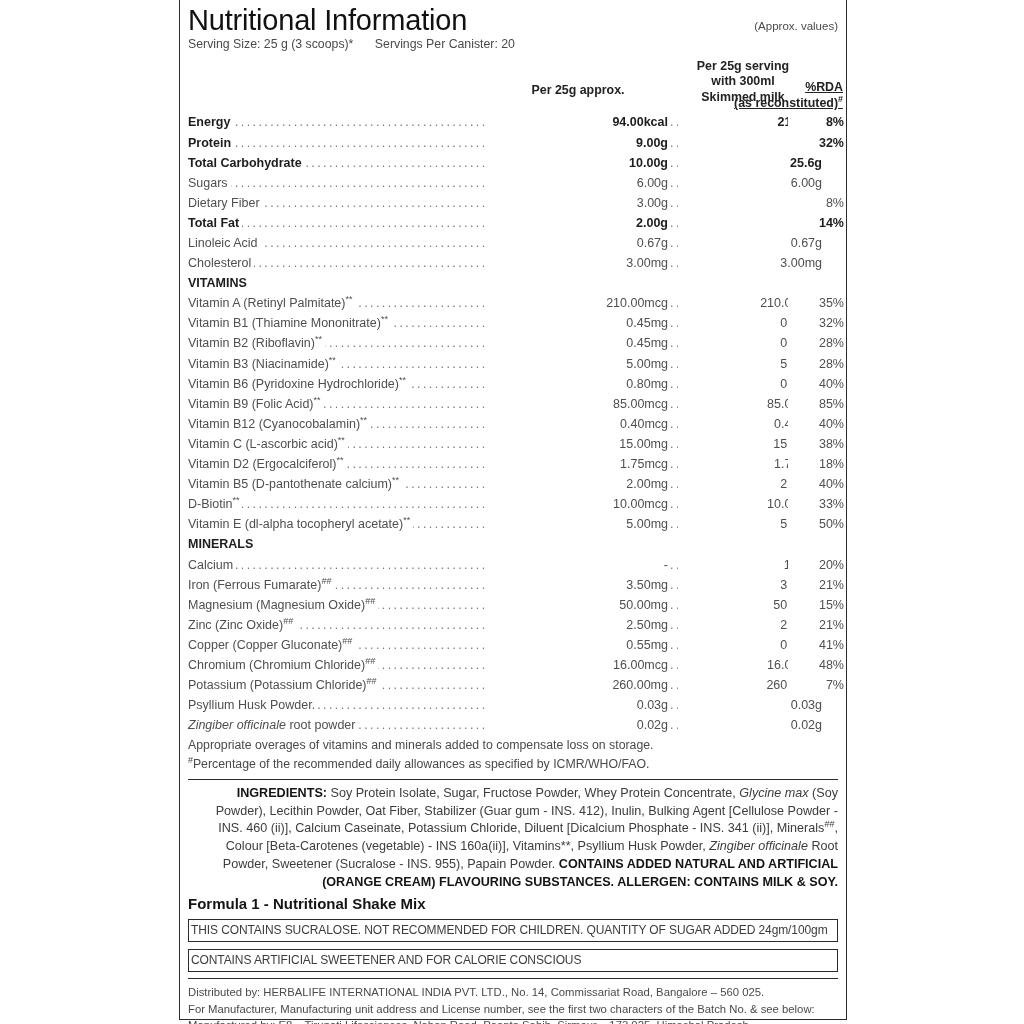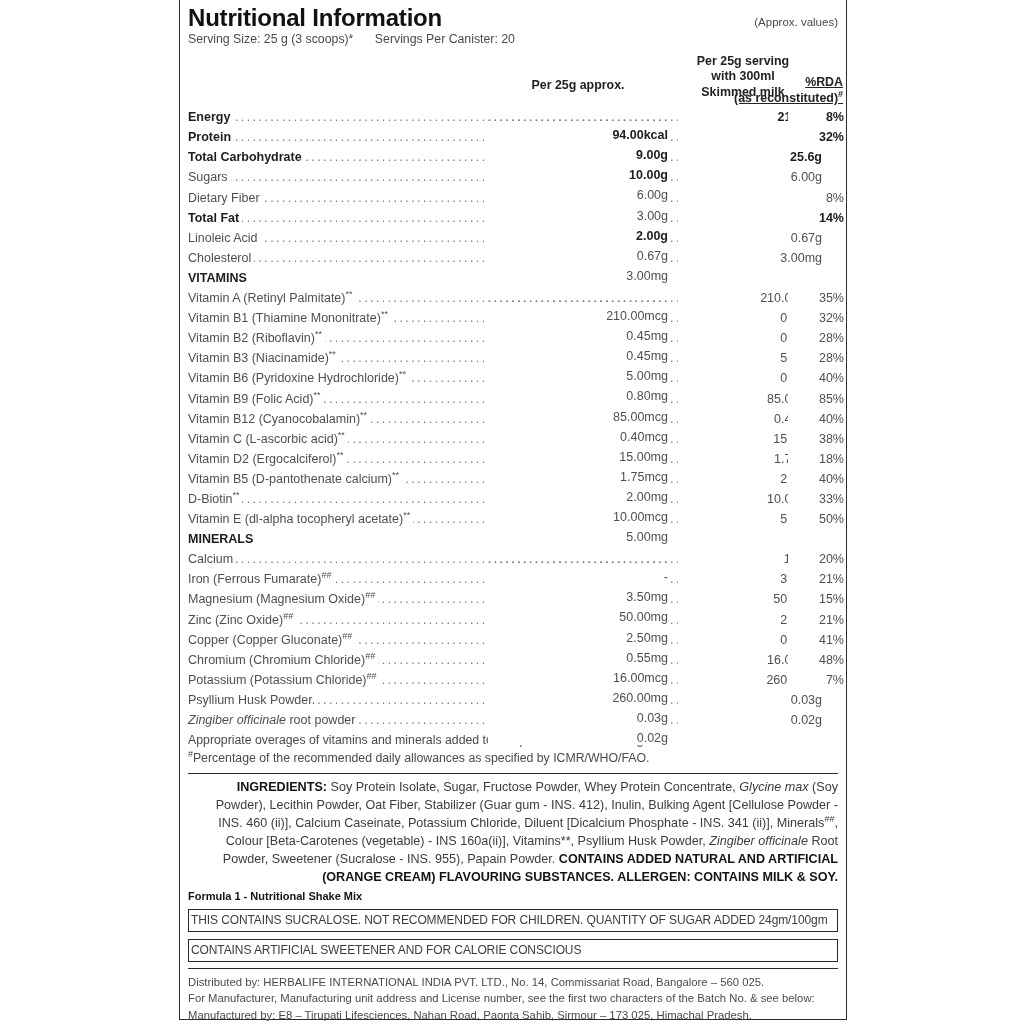--- a/index.html
+++ b/index.html
@@ -40,22 +40,22 @@
     right: 8px;
   }
 
   
   .title-row {
     display: flex;
     align-items: baseline;
     justify-content: space-between;
   }
   .title {
-    font-size: 24px;
-    font-weight: bold;
+    font-size: 29px;
+    font-weight: normal;
     color: #111;
     letter-spacing: -0.2px;
     line-height: 1.05;
   }
   .approx {
     font-size: 11.5px;
     color: #4a4a4a;
   }
   .serving-row {
     margin-top: 2px;
@@ -115,21 +115,21 @@
     left: 0;
     top: 2px;
     background: #fff;
     padding-right: 3px;
     z-index: 2;
   }
   .nrow .v1 {
     position: absolute;
     left: 300px;
     width: 176px;
-    top: 20px;
+    top: 2px;
     text-align: right;
     background: #fff;
     padding-left: 4px;
     z-index: 2;
   }
   .nrow .v2 {
     position: absolute;
     left: 490px;
     width: 140px;
     top: 2px;
@@ -189,21 +189,21 @@
 
   
   .ingredients {
     font-size: 12.6px;
     color: #3c3c3c;
     line-height: 1.42;
     text-align: right;
   }
   .ingredients b { color: #141414; }
   .formula {
-    font-size: 11px;
+    font-size: 15px;
     font-weight: bold;
     color: #141414;
     margin-top: 3px;
   }
 
   .warnbox {
     border: 1.4px solid #2b2b2b;
     padding: 3px 6px 4px 2px;
     font-size: 12px;
     color: #3c3c3c;

